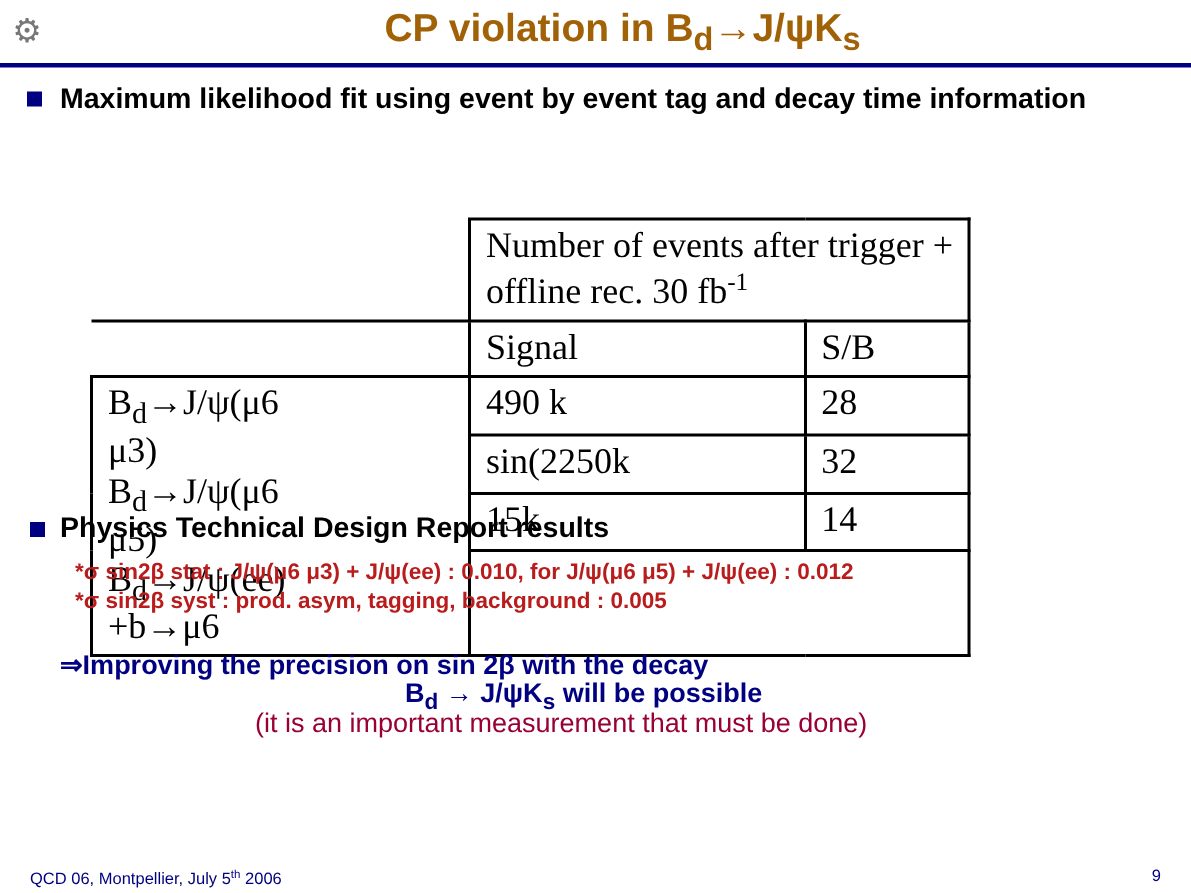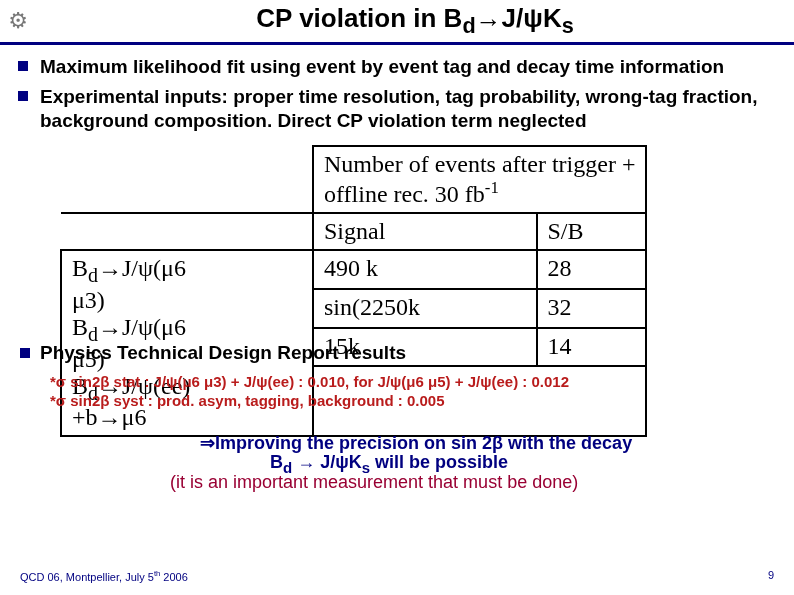--- a/index.html
+++ b/index.html
@@ -25,21 +25,21 @@
     align-items: center;
     justify-content: center;
     font-size: 22px;
     color: #777;
   }
   .title {
     flex: 1;
     text-align: center;
     font-size: 26px;
     font-weight: bold;
-    color: #000000;
+    color: #a16207;
   }
   .content {
     padding: 10px 18px 0 40px;
     position: relative;
   }
   .bullet-block {
     position: relative;
     margin-bottom: 6px;
   }
   .bullet {
@@ -99,38 +99,37 @@
   .star-text {
     font-size: 15px;
     font-weight: bold;
     color: #b91c1c;
     margin-left: 10px;
   }
   .improve-text {
     font-size: 18px;
     font-weight: bold;
     color: #000080;
-    margin-left: 160px;
     text-align: center;
   }
   .bd-text {
     font-size: 18px;
     font-weight: bold;
     color: #000080;
     margin-left: 230px;
   }
   .it-text {
     font-size: 18px;
     font-weight: normal;
     color: #990033;
     margin-left: 130px;
   }
   .footer {
     position: absolute;
-    bottom: 12px;
+    bottom: 2px;
     left: 0;
     width: 794px;
     display: flex;
     justify-content: space-between;
     font-size: 11px;
     color: #000080;
     padding: 0 20px;
     box-sizing: border-box;
   }
   sup { font-size: 0.7em; }
@@ -141,24 +140,20 @@
 <div class="title-bar">
   <div class="logo">⚙</div>
   <div class="title">CP violation in B<sub>d</sub>→J/ψK<sub>s</sub></div>
 </div>
 
 <div class="content">
   <div class="bullet-block">
     <div class="bullet"></div>
     <div class="main-text">Maximum likelihood fit using event by event tag and decay time information</div>
   </div>
-  <div class="bullet-block">
-    <div class="bullet"></div>
-    <div class="main-text">Experimental inputs: proper time resolution, tag probability, wrong-tag fraction, background composition. Direct CP violation term neglected</div>
-  </div>
 </div>
 
 <table class="table-wrap">
   <tbody>
       <tr>
     <td style="border-top:none;border-left:none;"></td>
     <td colspan="2" class="hdr-cell">
       <span>Number of events after trigger +</span><br>
       <span>offline rec. 30 fb</span><sup>-1</sup>
     </td>

